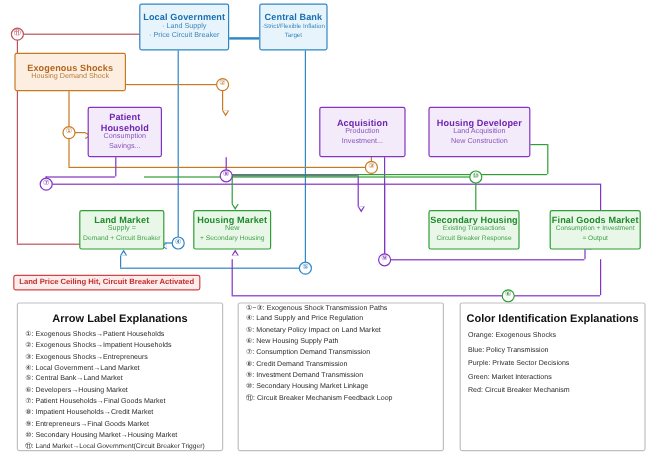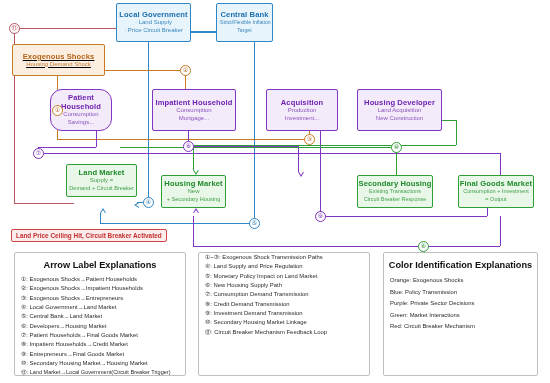--- a/index.html
+++ b/index.html
@@ -180,50 +180,45 @@
     <div class="ttl">Local Government</div>
     <div class="sub">· Land Supply</div>
     <div class="sub">· Price Circuit Breaker</div>
   </div>
 
   <div class="node blue" style="left:216px;top:3px;width:57px;height:39px;">
     <div class="ttl">Central Bank</div>
     <div class="sub" style="font-size:5.2px;">·Strict/Flexible Inflation Target</div>
   </div>
 
-  <div class="node orange" style="left:12px;top:44px;width:93px;height:32px;text-decoration:underline;">
+  <div class="node orange" style="left:12px;top:44px;width:93px;height:32px;">
     <div class="ttl">Exogenous Shocks</div>
     <div class="sub">Housing Demand Shock</div>
   </div>
 
-  <div class="node purple" style="left:50px;top:89px;width:62px;height:42px;border-radius:12px;">
+  <div class="node purple" style="left:73px;top:89px;width:62px;height:42px;">
     <div class="ttl">Patient Household</div>
     <div class="sub">Consumption</div>
     <div class="sub">Savings...</div>
   </div>
 
-  <div class="node purple" style="left:152px;top:89px;width:84px;height:42px;">
-    <div class="ttl">Impatient Household</div>
-    <div class="sub">Consumption</div>
-    <div class="sub">Mortgage...</div>
-  </div>
 
   <div class="node purple" style="left:266px;top:89px;width:72px;height:42px;">
     <div class="ttl">Acquisition</div>
     <div class="sub">Production</div>
     <div class="sub">Investment...</div>
   </div>
 
   <div class="node purple" style="left:357px;top:89px;width:85px;height:42px;">
     <div class="ttl">Housing Developer</div>
     <div class="sub">Land Acquisition</div>
     <div class="sub">New Construction</div>
   </div>
 
-  <div class="node green" style="left:66px;top:164px;width:71px;height:33px;">
+  <div class="node green" style="left:66px;top:175px;width:71px;height:33px;">
     <div class="ttl">Land Market</div>
     <div class="sub">Supply =</div>
     <div class="sub" style="font-size:5.6px;">Demand + Circuit Breaker</div>
   </div>
 
   <div class="node green" style="left:161px;top:175px;width:65px;height:33px;">
     <div class="ttl">Housing Market</div>
     <div class="sub">New</div>
     <div class="sub" style="font-size:5.6px;">+ Secondary Housing</div>
   </div>

